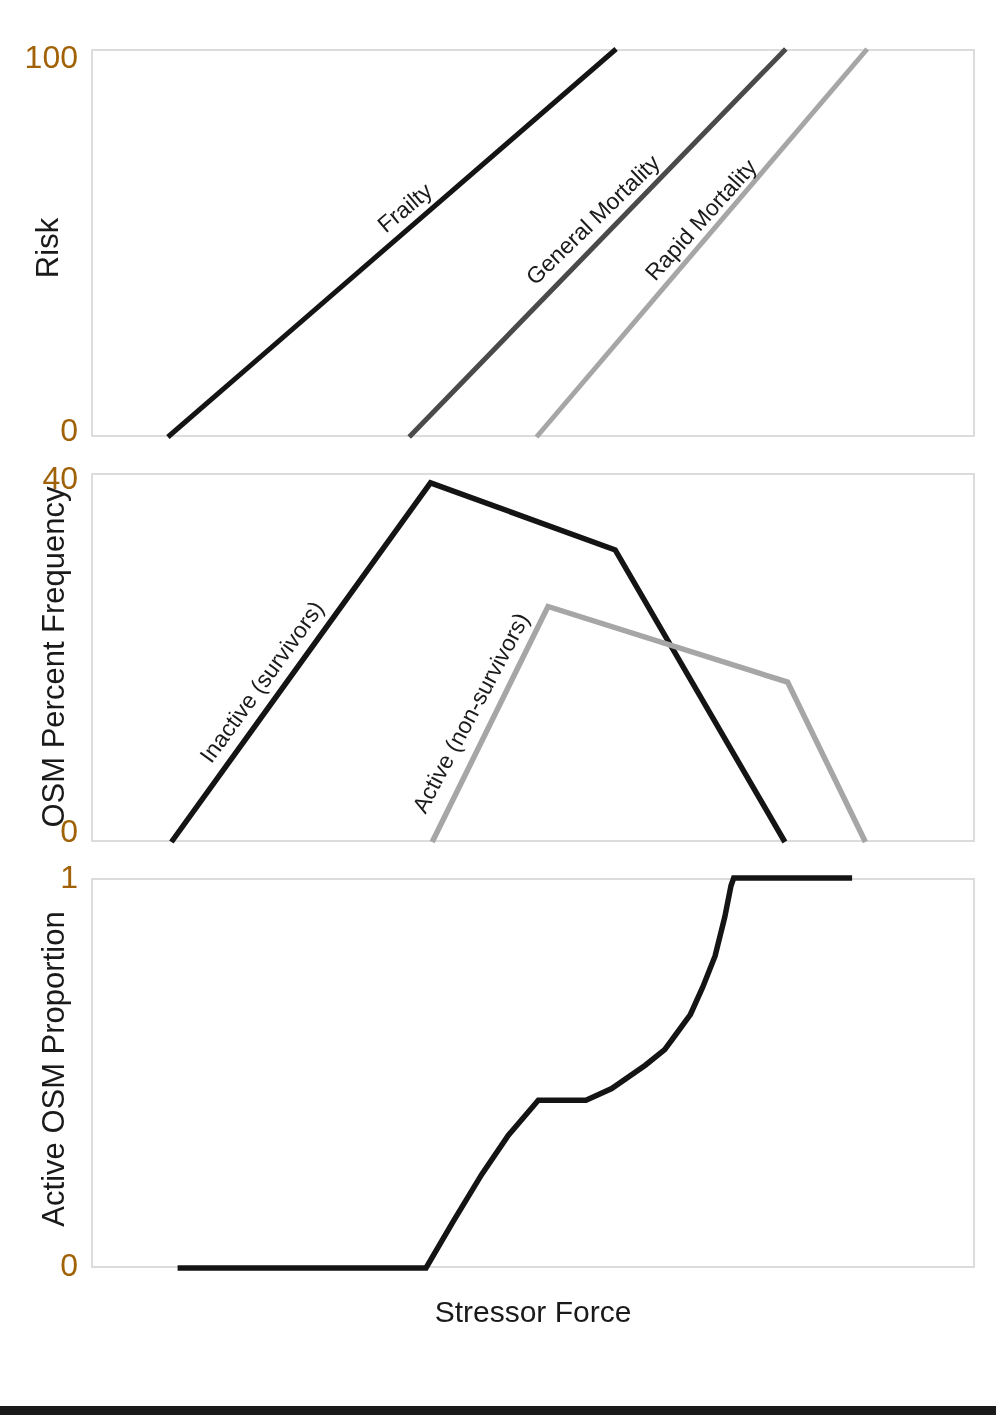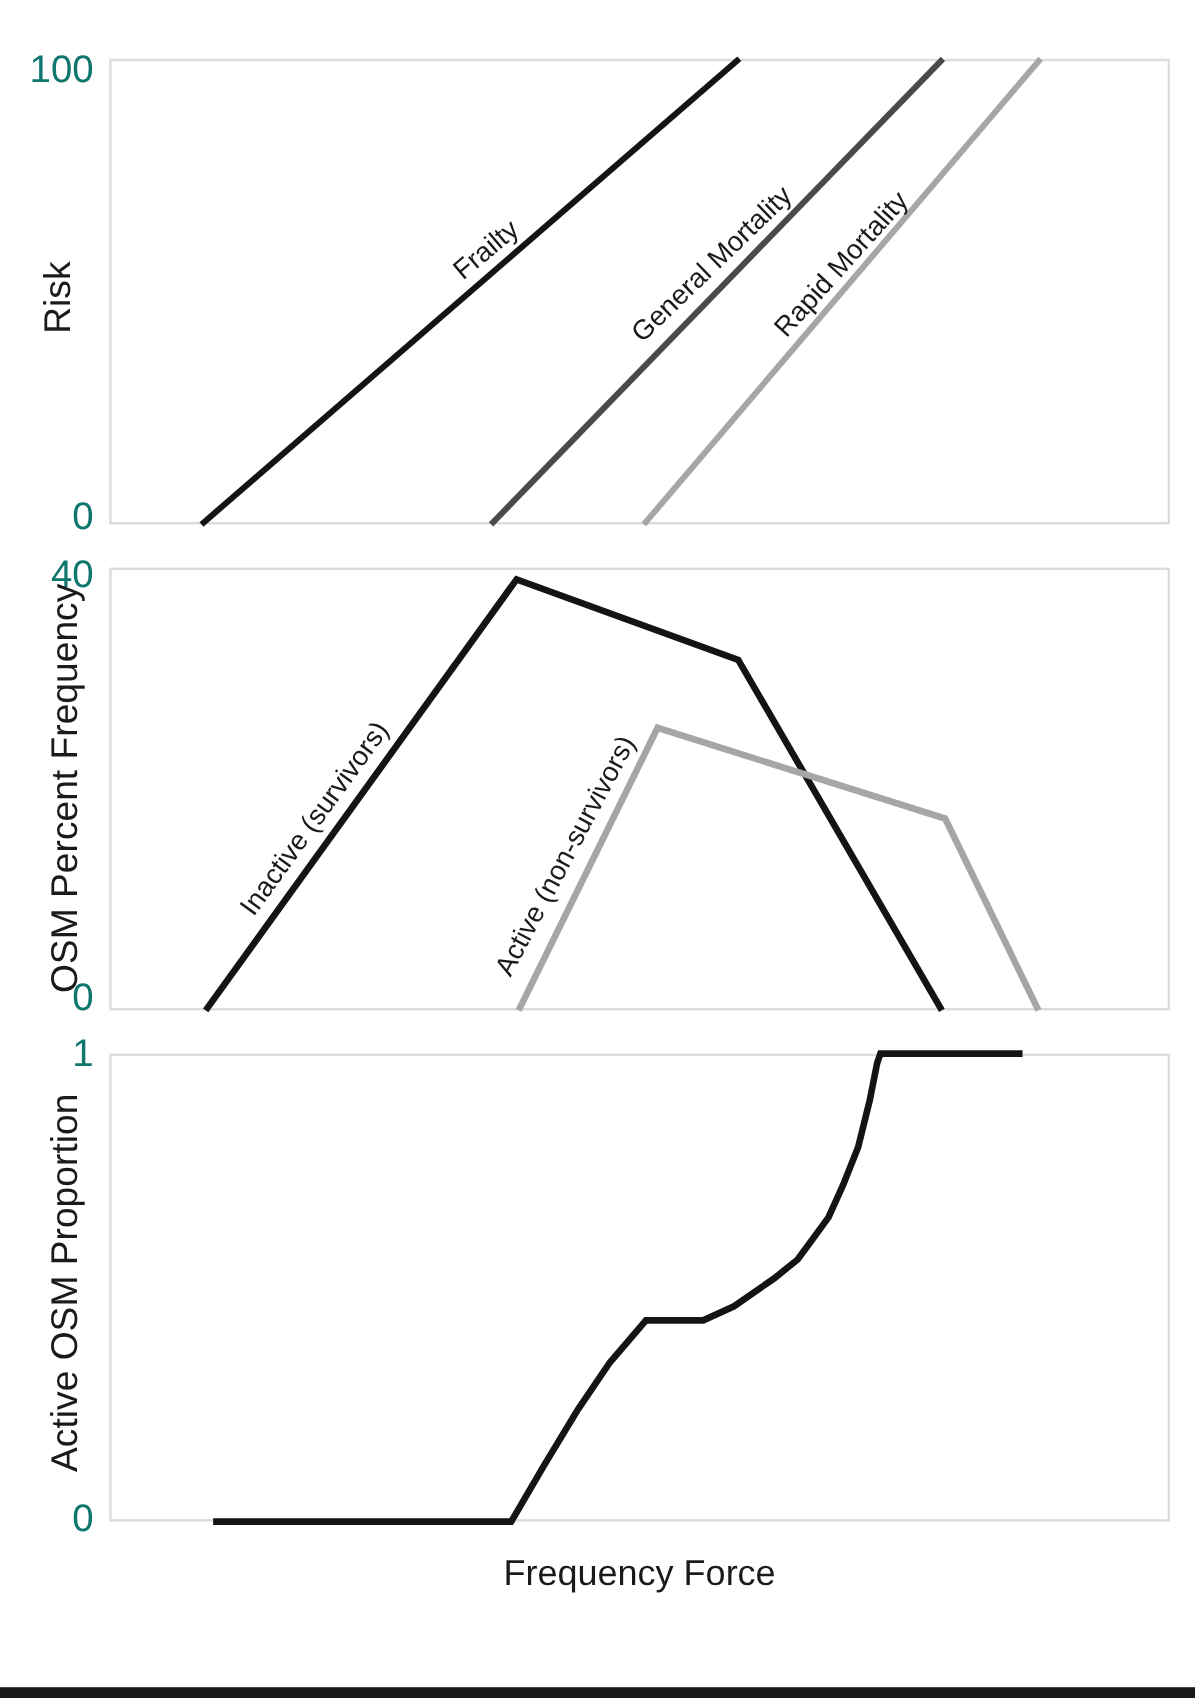--- a/index.html
+++ b/index.html
@@ -30,21 +30,21 @@
     pointer-events: none;
   }
   .ytick {
     position: absolute;
     left: 0;
     width: 78px;
     text-align: right;
     font-size: 32px;
     line-height: 1;
     transform: translateY(-50%);
-    color: #0f766e;
+    color: #a16207;
   }
   .ylabel {
     position: absolute;
     white-space: nowrap;
     font-size: 31px;
     color: #1a1a1a;
     transform: translate(-50%, -50%) rotate(-90deg);
   }
   .xlabel {
     position: absolute;
@@ -97,17 +97,17 @@
 
   <div class="panel" id="panel-2" style="top:878px; height:390px;">
     <svg class="plot-svg" viewBox="0 0 884 390" preserveAspectRatio="none">
         <polyline points="86.6,390.0 335.0,390.0 362.4,343.2 390.7,296.4 417.2,257.4 447.3,222.3 495.0,222.3 520.7,210.6 554.3,187.2 573.7,171.6 585.2,156.0 599.4,136.5 611.7,109.2 624.1,78.0 633.8,39.0 640.0,7.8 642.7,0.0 761.1,0.0" fill="none" stroke="#141414" stroke-width="5.5" stroke-linejoin="miter" stroke-linecap="butt"></polyline>
       </svg>
   </div>
   <div class="ytick" style="top:877px">1</div>
   <div class="ytick" style="top:1265px">0</div>
   <div class="ylabel" style="left:54px; top:1069px">Active OSM Proportion</div>
 
-  <div class="xlabel">Frequency Force</div>
+  <div class="xlabel">Stressor Force</div>
 
   <div class="bottom-bar"></div>
 
 </div>
 
 </body></html>

